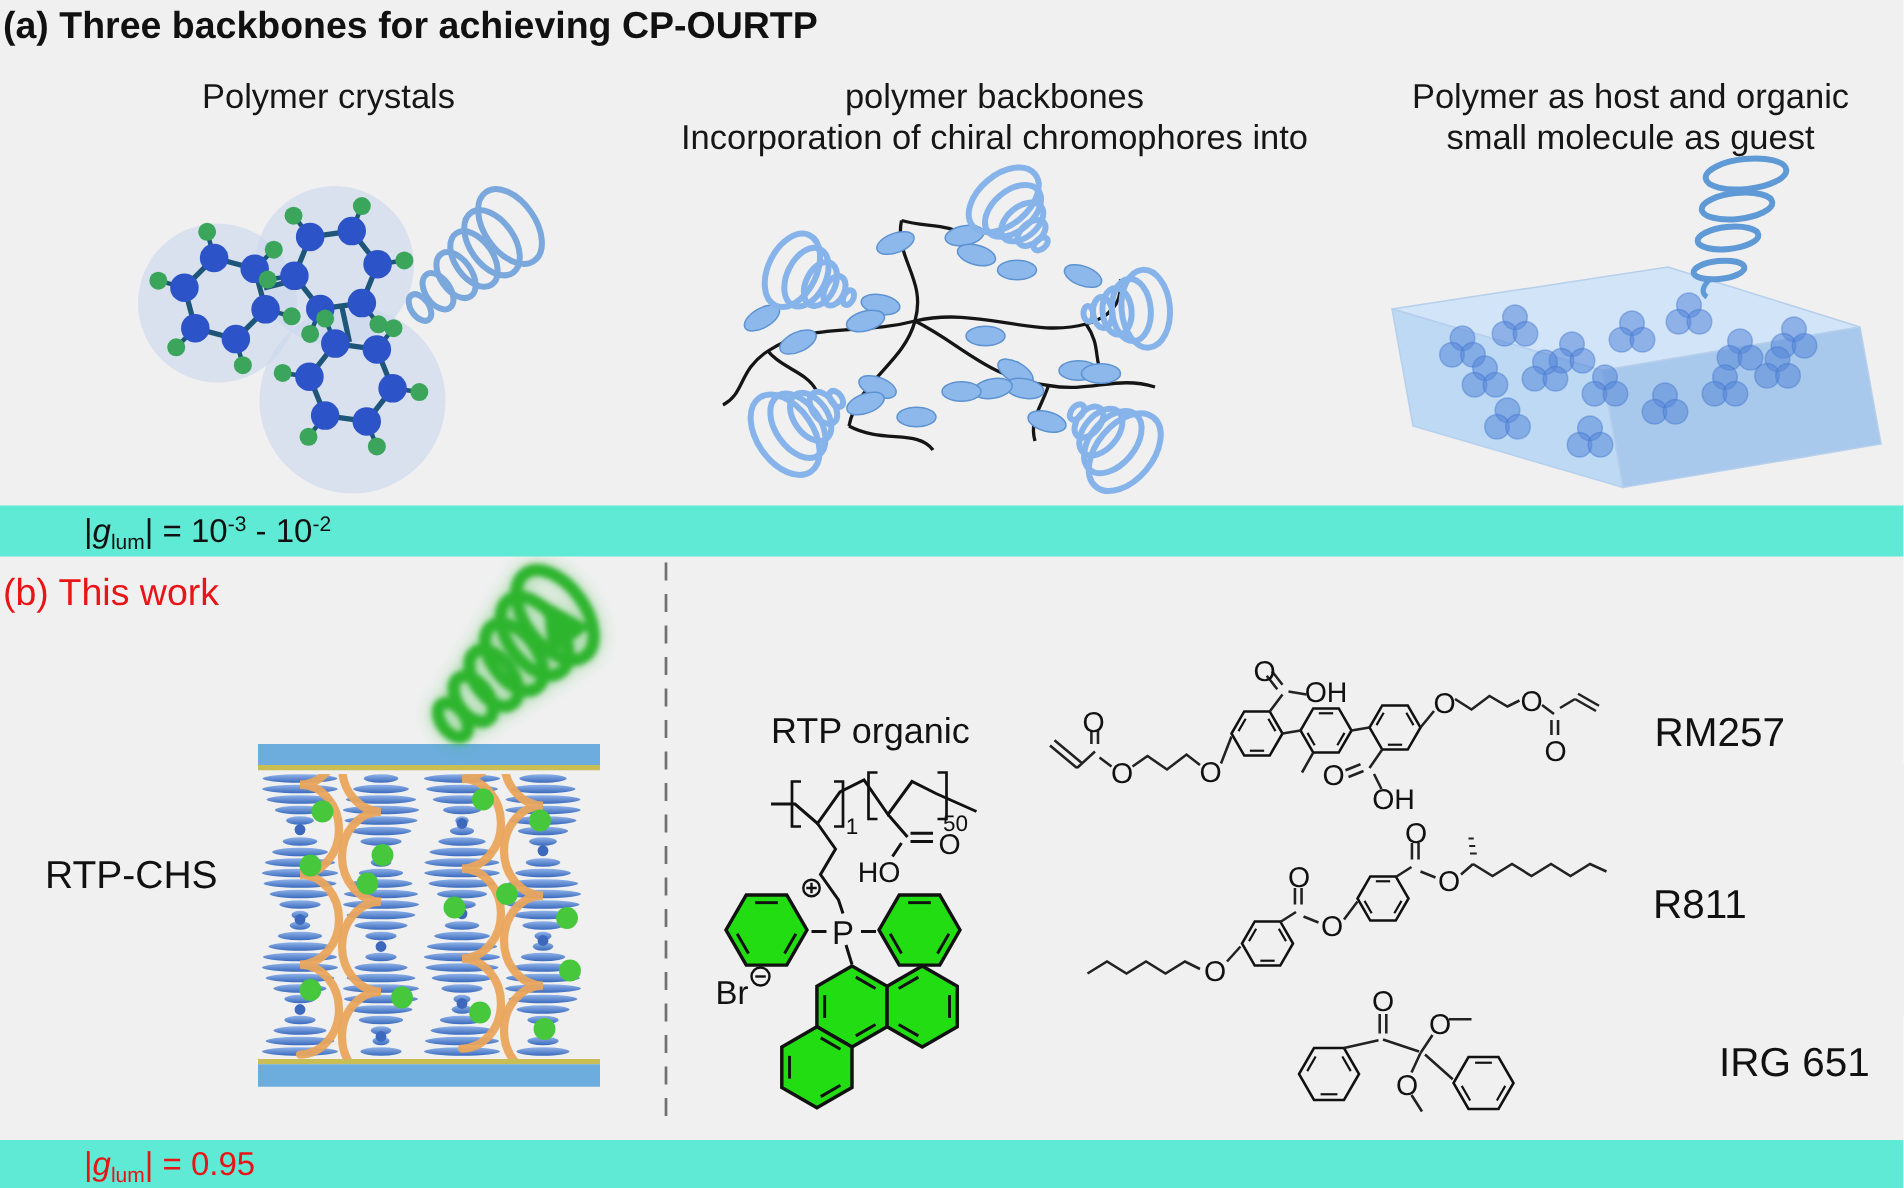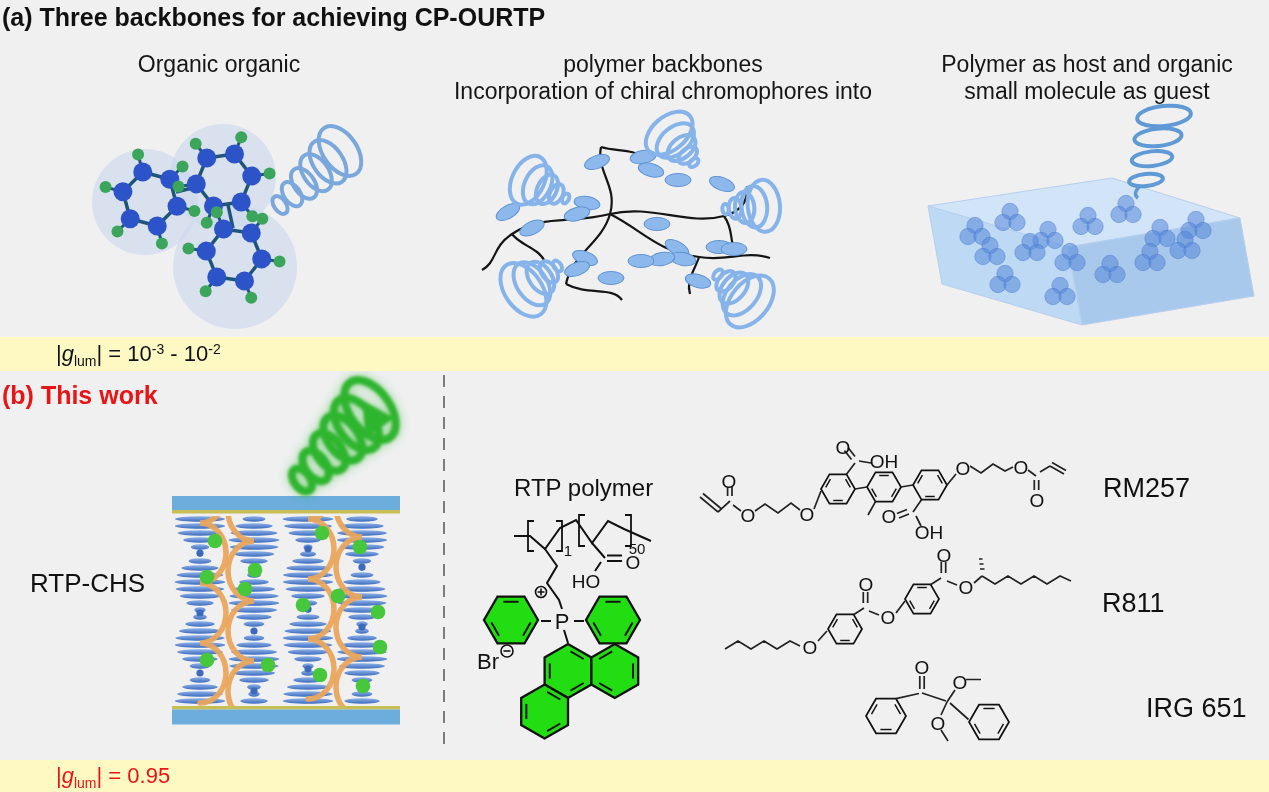--- a/index.html
+++ b/index.html
@@ -1,26 +1,26 @@
 <!DOCTYPE html>
 <html><head>
 <meta charset="utf-8">
 <style>
   html,body{margin:0;padding:0}
   .page{position:relative;width:1269px;height:792px;background:#f0f0f1;font-family:"Liberation Sans",sans-serif;color:#111;overflow:hidden}
   .abs{position:absolute}
   .title{font-size:25px;font-weight:bold;white-space:nowrap}
   .cap{position:absolute;text-align:center;font-size:23px;line-height:27px;color:#161616}
-  .banner{position:absolute;left:0;width:1269px;background:#fef9c3}
+  .banner{position:absolute;left:0;width:1269px;background:#5eead4}
   .banner .txt{position:absolute;left:56px;top:0;font-size:22px}
   .it{font-style:italic}
   .sub{font-size:14px;position:relative;top:5px}
   .sup{font-size:14px;position:relative;top:-7px}
   .red{color:#e81416}
-  .heading-b{font-size:25px;font-weight:bold;white-space:nowrap}
+  .heading-b{font-size:25px;font-weight:normal;white-space:nowrap}
   .label-lg{font-size:24px}
   svg.art{position:absolute;left:0;top:0}
   svg text{font-family:"Liberation Sans",sans-serif;fill:#111}
   .atom{font-size:19px;text-anchor:middle}
   .mol-label{font-size:27px}
   .subnum{font-size:15px;text-anchor:middle}
   .ptxt{font-size:22px;text-anchor:middle}
 </style>
 </head>
 <body>
@@ -564,21 +564,21 @@
 
     <line x1="444" y1="375" x2="444" y2="753" stroke="#707070" stroke-width="1.8" stroke-dasharray="12 9"></line>
   </svg>
 
   <div class="abs title" style="left:2px;top:3px">
     <span>(a)</span>
     <span>Three backbones for achieving CP-OURTP</span>
   </div>
 
   <div class="cap" style="left:109px;top:51px;width:220px">
-    <div>Organic organic</div>
+    <div>Polymer crystals</div>
   </div>
   <div class="cap" style="left:423px;top:51px;width:480px">
     <div>polymer backbones</div>
     <div>Incorporation of chiral chromophores into</div>
   </div>
   <div class="cap" style="left:903px;top:51px;width:368px">
     <div>Polymer as host and organic</div>
     <div>small molecule as guest</div>
   </div>
 
@@ -588,21 +588,21 @@
     </div>
   </div>
 
   <div class="abs heading-b red" style="left:2px;top:381px">
     <span>(b)</span>
     <span>This work</span>
   </div>
 
   <div class="abs" style="left:30px;top:568px;font-size:26px">RTP-CHS</div>
 
-  <div class="abs label-lg" style="left:514px;top:474px">RTP polymer</div>
+  <div class="abs label-lg" style="left:514px;top:474px">RTP organic</div>
 
   <div class="banner" style="top:760px;height:32px">
     <div class="txt red" style="line-height:32px">
       <span>|</span><span class="it">g</span><span class="sub">lum</span><span>| = 0.95</span>
     </div>
   </div>
 
 </div>
 
 </body></html>

